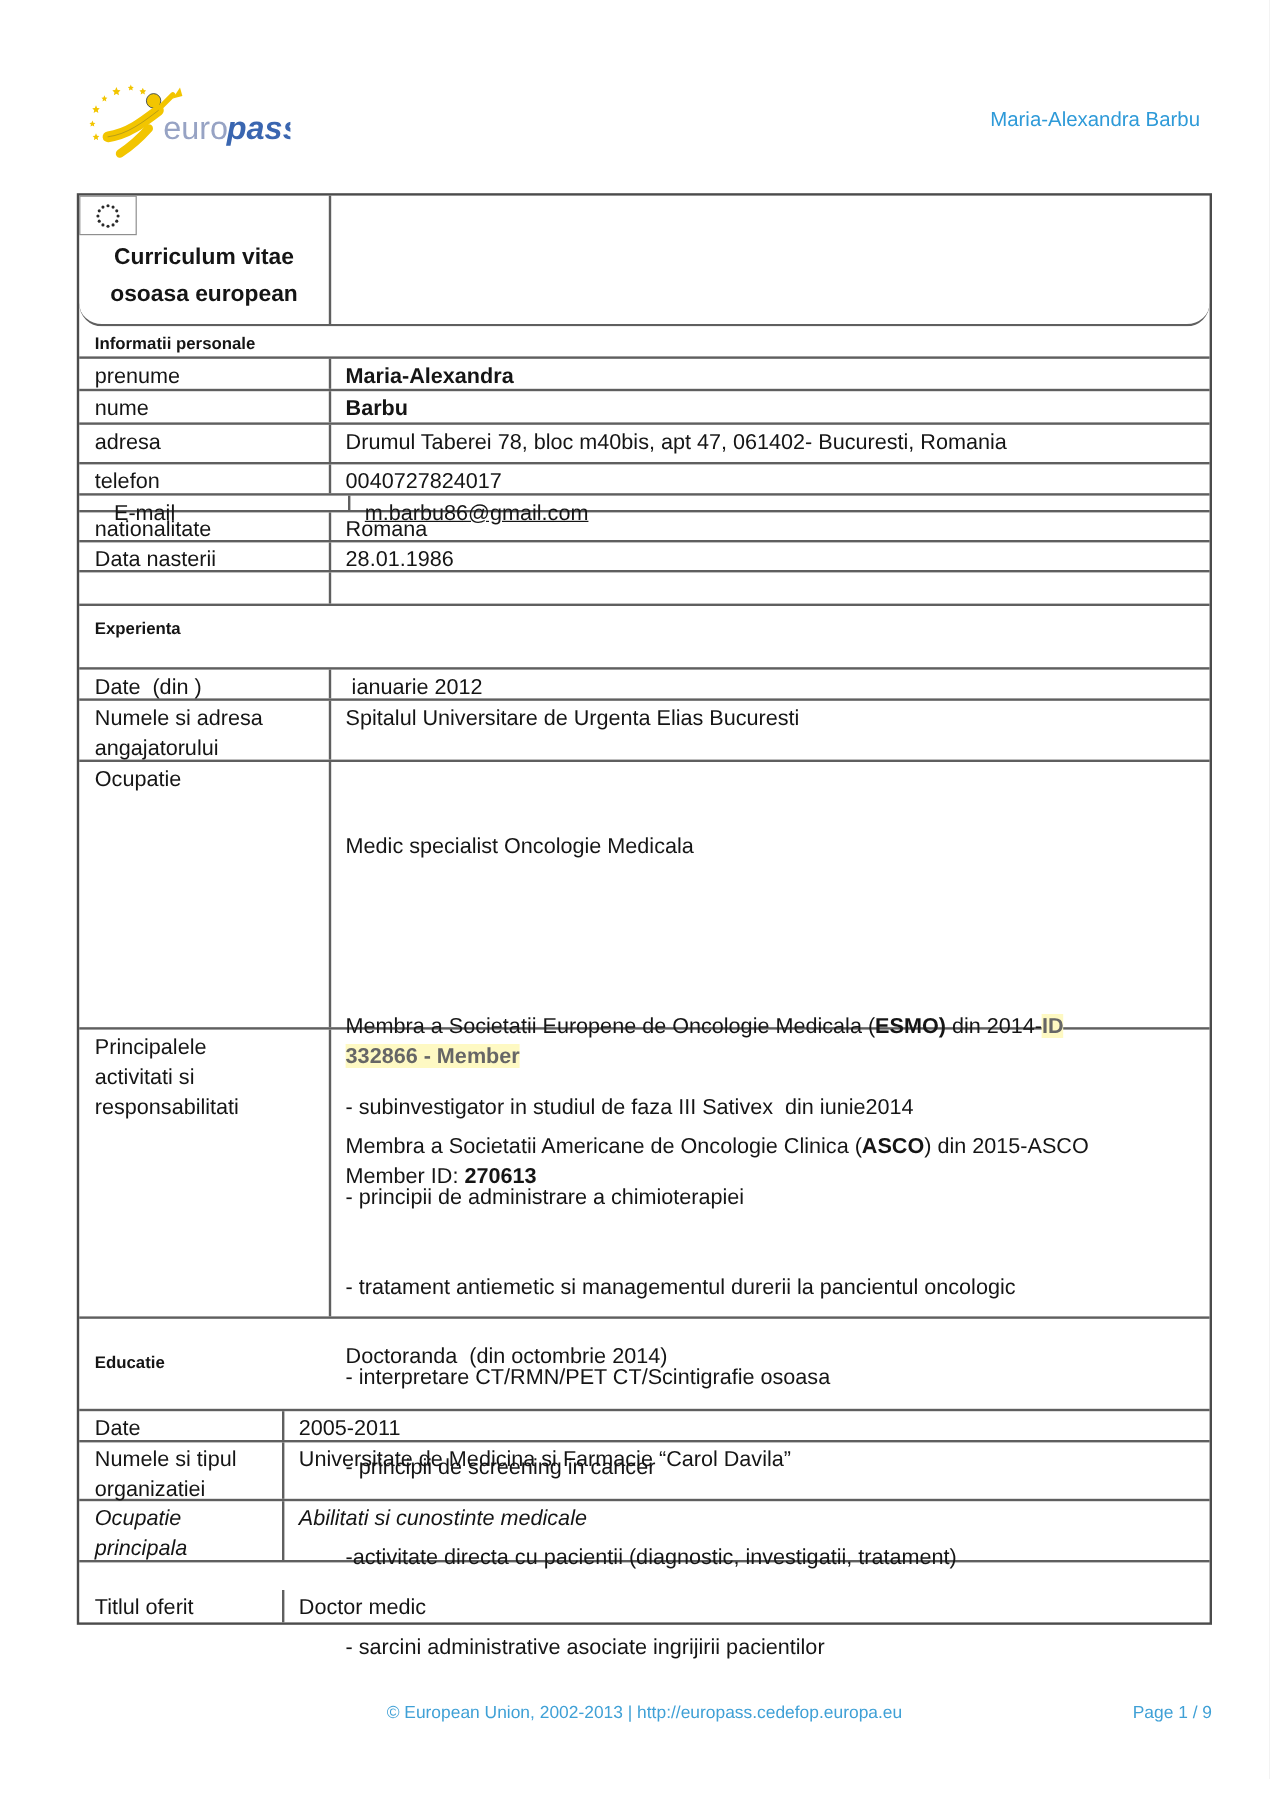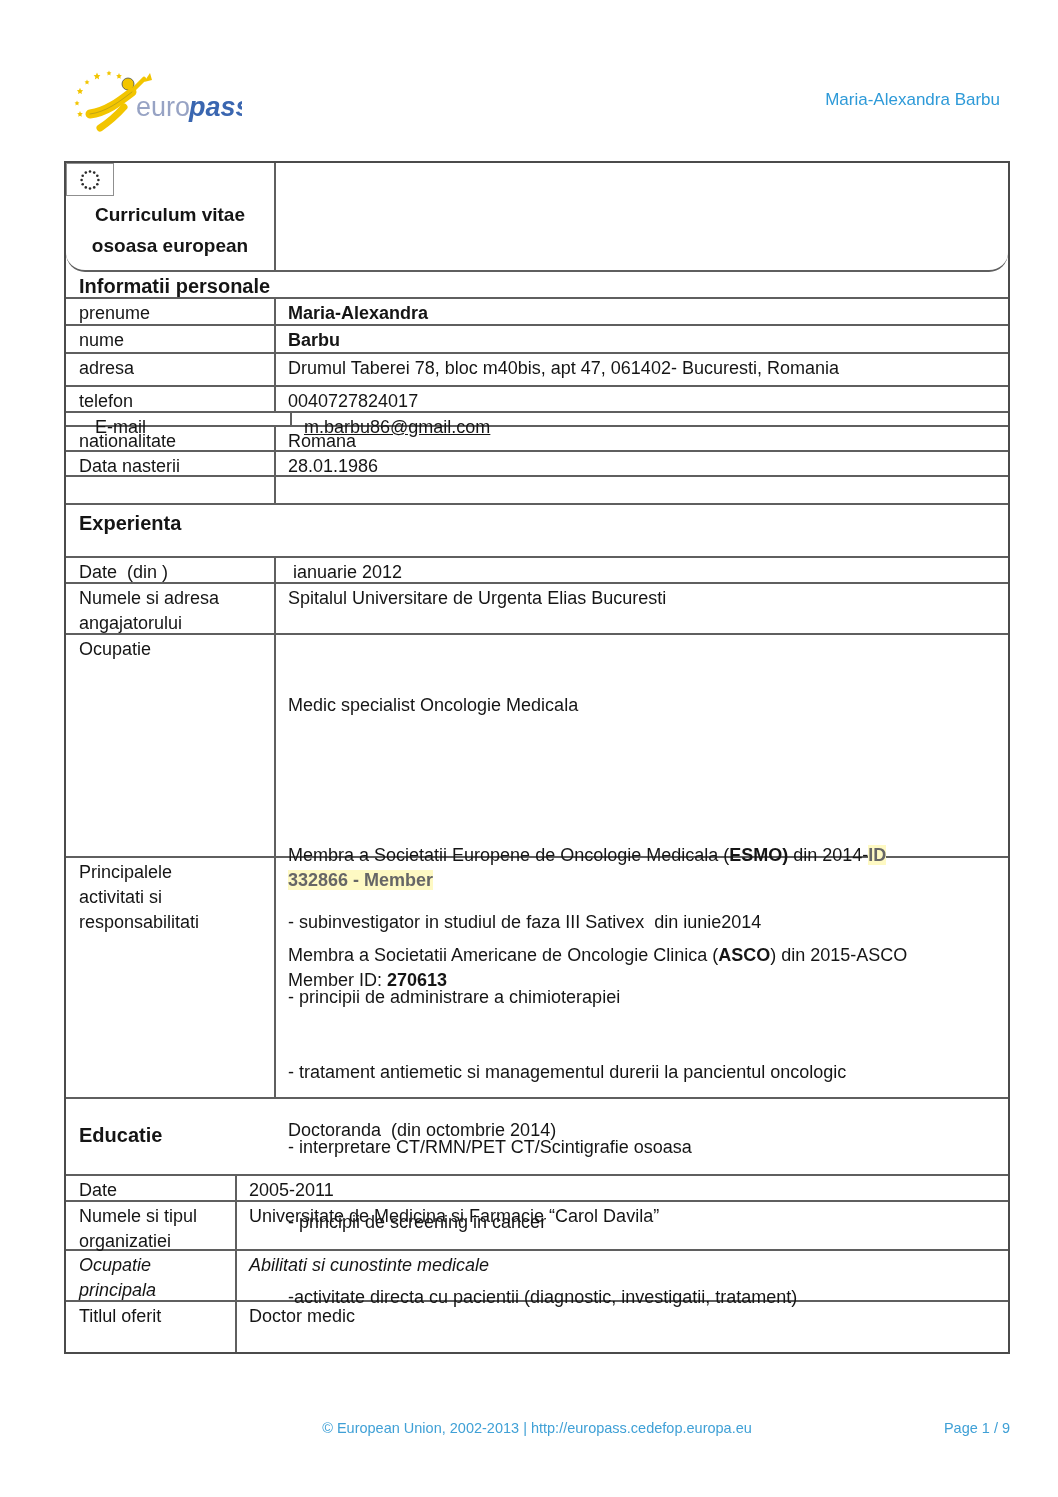--- a/index.html
+++ b/index.html
@@ -16,21 +16,21 @@
   .foot-copy { text-align:center; }
   .foot-page { position:absolute; right:0; top:0; }
   
   .cvtable { position:absolute; left:64px; top:161px; width:946px; border:2px solid #4b4b4b; box-sizing:border-box; }
   .row { display:flex; box-sizing:border-box; border-bottom:2px solid #5f5f5f; font-size:18px; line-height:25px; }
   .row:last-child { border-bottom:none; }
   .lcell { width:210px; flex:0 0 auto; border-right:2px solid #5f5f5f; padding:2px 8px 0 13px; box-sizing:border-box; white-space:pre-wrap; }
   .rcell { flex:1 1 auto; padding:2px 8px 0 12px; box-sizing:border-box; white-space:pre-wrap; min-width:0; }
   .edu .lcell { width:171px; }
   .span-cell { flex:1 1 auto; padding:2px 8px 0 13px; box-sizing:border-box; }
-  .sechead { font-weight:bold; font-size:20px; }
+  .sechead { font-weight:bold; font-size:14px; }
   .b { font-weight:bold; }
   .u { text-decoration:underline; }
   .hl { background:#fef9c3; color:#666666; font-weight:bold; }
   .blank-line { height:25px; }
   
   .headcell-l { position:relative; width:210px; flex:0 0 auto; border-right:2px solid #5f5f5f; box-sizing:border-box; }
   .eubox { position:absolute; left:0; top:0; width:48px; height:33px; border:1px solid #8f8f8f; box-sizing:border-box; display:flex; align-items:center; justify-content:center; }
   .cvtitle { padding-top:36px; text-align:center; font-weight:bold; font-size:19px; line-height:31px; }
   .narrow-label { max-width:138px; }
   .employer-label { max-width:170px; }
@@ -164,40 +164,41 @@
 
     <div class="row" style="height:241px;">
       <div class="lcell"><div class="narrow-label">Principalele activitati si responsabilitati</div></div>
       <div class="rcell">
         <div>- subinvestigator in studiul de faza III Sativex  din iunie2014</div>
         <div>- principii de administrare a chimioterapiei</div>
         <div>- tratament antiemetic si managementul durerii la pancientul oncologic</div>
         <div>- interpretare CT/RMN/PET CT/Scintigrafie osoasa</div>
         <div>- principii de screening in cancer</div>
         <div>-activitate directa cu pacientii (diagnostic, investigatii, tratament)</div>
+        <div>- sarcini administrative asociate ingrijirii pacientilor</div>
       </div>
     </div>
 
     <div class="row" style="height:77px;">
       <div class="span-cell sechead" style="padding-top:24px;">Educatie</div>
     </div>
 
     <div class="row edu" style="height:26px;">
       <div class="lcell">Date</div>
       <div class="rcell">2005-2011</div>
     </div>
     <div class="row edu" style="height:49px;">
       <div class="lcell">Numele si tipul organizatiei</div>
       <div class="rcell">Universitate de Medicina si Farmacie “Carol Davila”</div>
     </div>
     <div class="row edu" style="height:51px;font-style:italic;">
       <div class="lcell">Ocupatie principala</div>
       <div class="rcell">Abilitati si cunostinte medicale</div>
     </div>
-    <div class="row edu" style="height:50px;">
+    <div class="row edu" style="height:50px;align-items:flex-end;">
       <div class="lcell">Titlul oferit</div>
       <div class="rcell">Doctor medic</div>
     </div>
 
   </div>
 
   <div class="footer">
     <div class="foot-copy">© European Union, 2002-2013 | http://europass.cedefop.europa.eu</div>
     <div class="foot-page">Page 1 / 9</div>
   </div>

